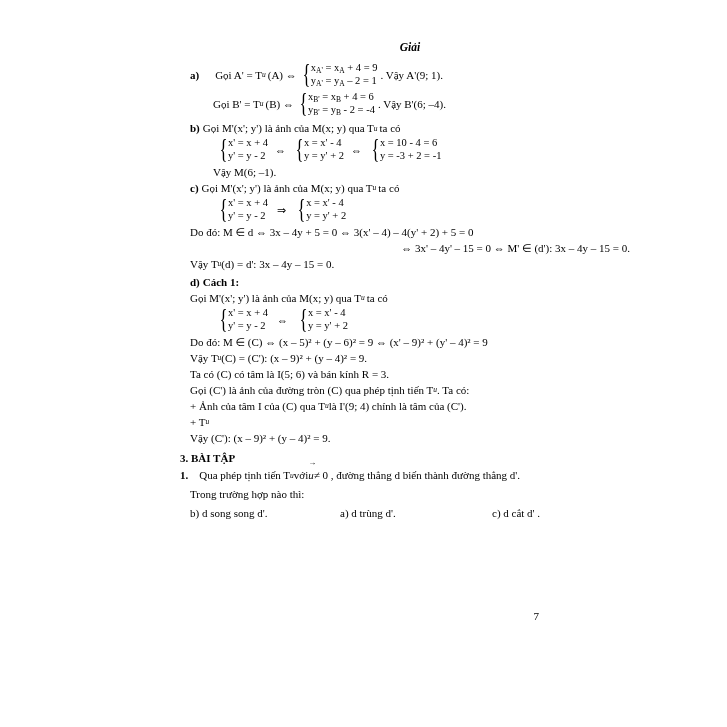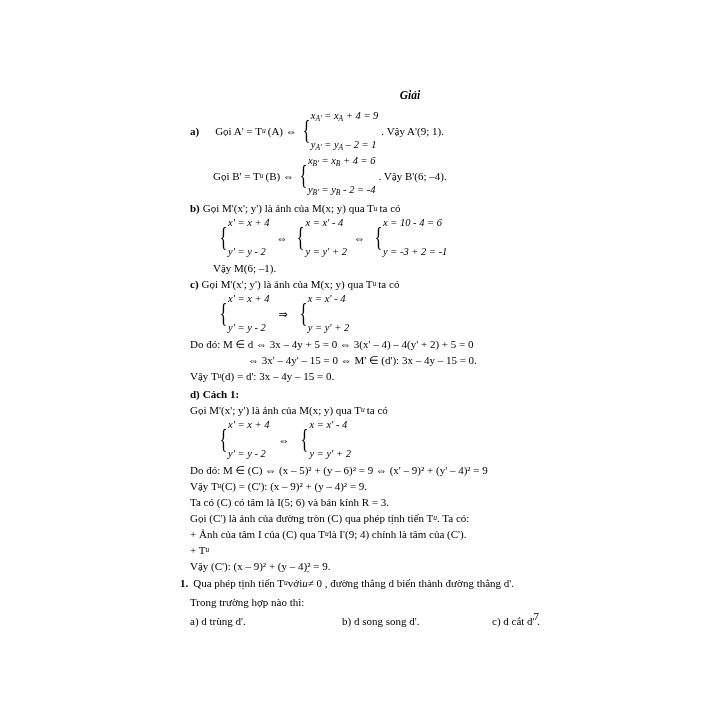--- a/index.html
+++ b/index.html
@@ -12,21 +12,21 @@
     background: #ffffff;
     font-family: "Liberation Serif", serif;
     color: #000000;
     overflow: hidden;
   }
   .page {
     position: relative;
     width: 727px;
     height: 727px;
     box-sizing: border-box;
-    padding: 88px 0 0 0;
+    padding: 40px 0 0 0;
   }
   .content {
     margin-left: 190px;
     width: 440px;
     font-size: 11px;
     line-height: 1.28;
   }
   .center {
     text-align: center;
   }
@@ -73,28 +73,26 @@
     line-height: 0.72;
     font-weight: 300;
     transform: scaleX(0.62);
     display: inline-block;
     margin-right: -2px;
   }
   .eqs {
     display: inline-flex;
     flex-direction: column;
     justify-content: center;
-    font-style: italic;
     font-size: 10.5px;
     line-height: 1.22;
-    gap: 16px;
   }
   .indent1 { margin-left: 23px; }
   .indent2 { margin-left: 24px; }
-  .indent4 { margin-left: 58px; }
+  .indent4 { margin-left: 81px; text-align: right; }
   .para { margin-bottom: 2px; }
   .gap-s { margin-top: 4px; }
   .pagenum {
     position: absolute;
     right: 188px;
     top: 610px;
     font-size: 11px;
   }
   .sec-head {
     font-weight: bold;
@@ -266,34 +264,35 @@
       <span>  là I'(9; 4) chính là tâm của (C').</span>
     </div>
 
     <div class="row">
       <span>+  T</span>
       <span class="sub ital">u</span>
     </div>
 
     <div class="para">Vậy (C'): (x – 9)² + (y – 4)² = 9.</div>
 
+    <div class="sec-head" style="margin-left:-10px">3. BÀI TẬP</div>
 
     <div class="row" style="margin-left:-10px; margin-top:3px">
       <span class="bld">1.</span>
-      <span style="margin-left:5px">Qua phép tịnh tiến  T</span>
+      <span style="margin-left:11px">Qua phép tịnh tiến  T</span>
       <span class="sub ital">u</span>
       <span>  với  </span>
       <span class="vec">u</span>
       <span> ≠ 0 , đường thẳng d biến thành đường thẳng d'.</span>
     </div>
 
     <div class="para" style="margin-top:5px">Trong trường hợp nào thì:</div>
 
     <div class="exercise-row">
+      <span class="opt opt-b">b) d song song d'.</span>
       <span class="opt opt-a">a) d trùng d'.</span>
-      <span class="opt opt-b">b) d song song d'.</span>
       <span class="opt">c) d cắt d' .</span>
     </div>
 
   </div>
 
   <div class="pagenum">7</div>
 </div>
 
 </body></html>

